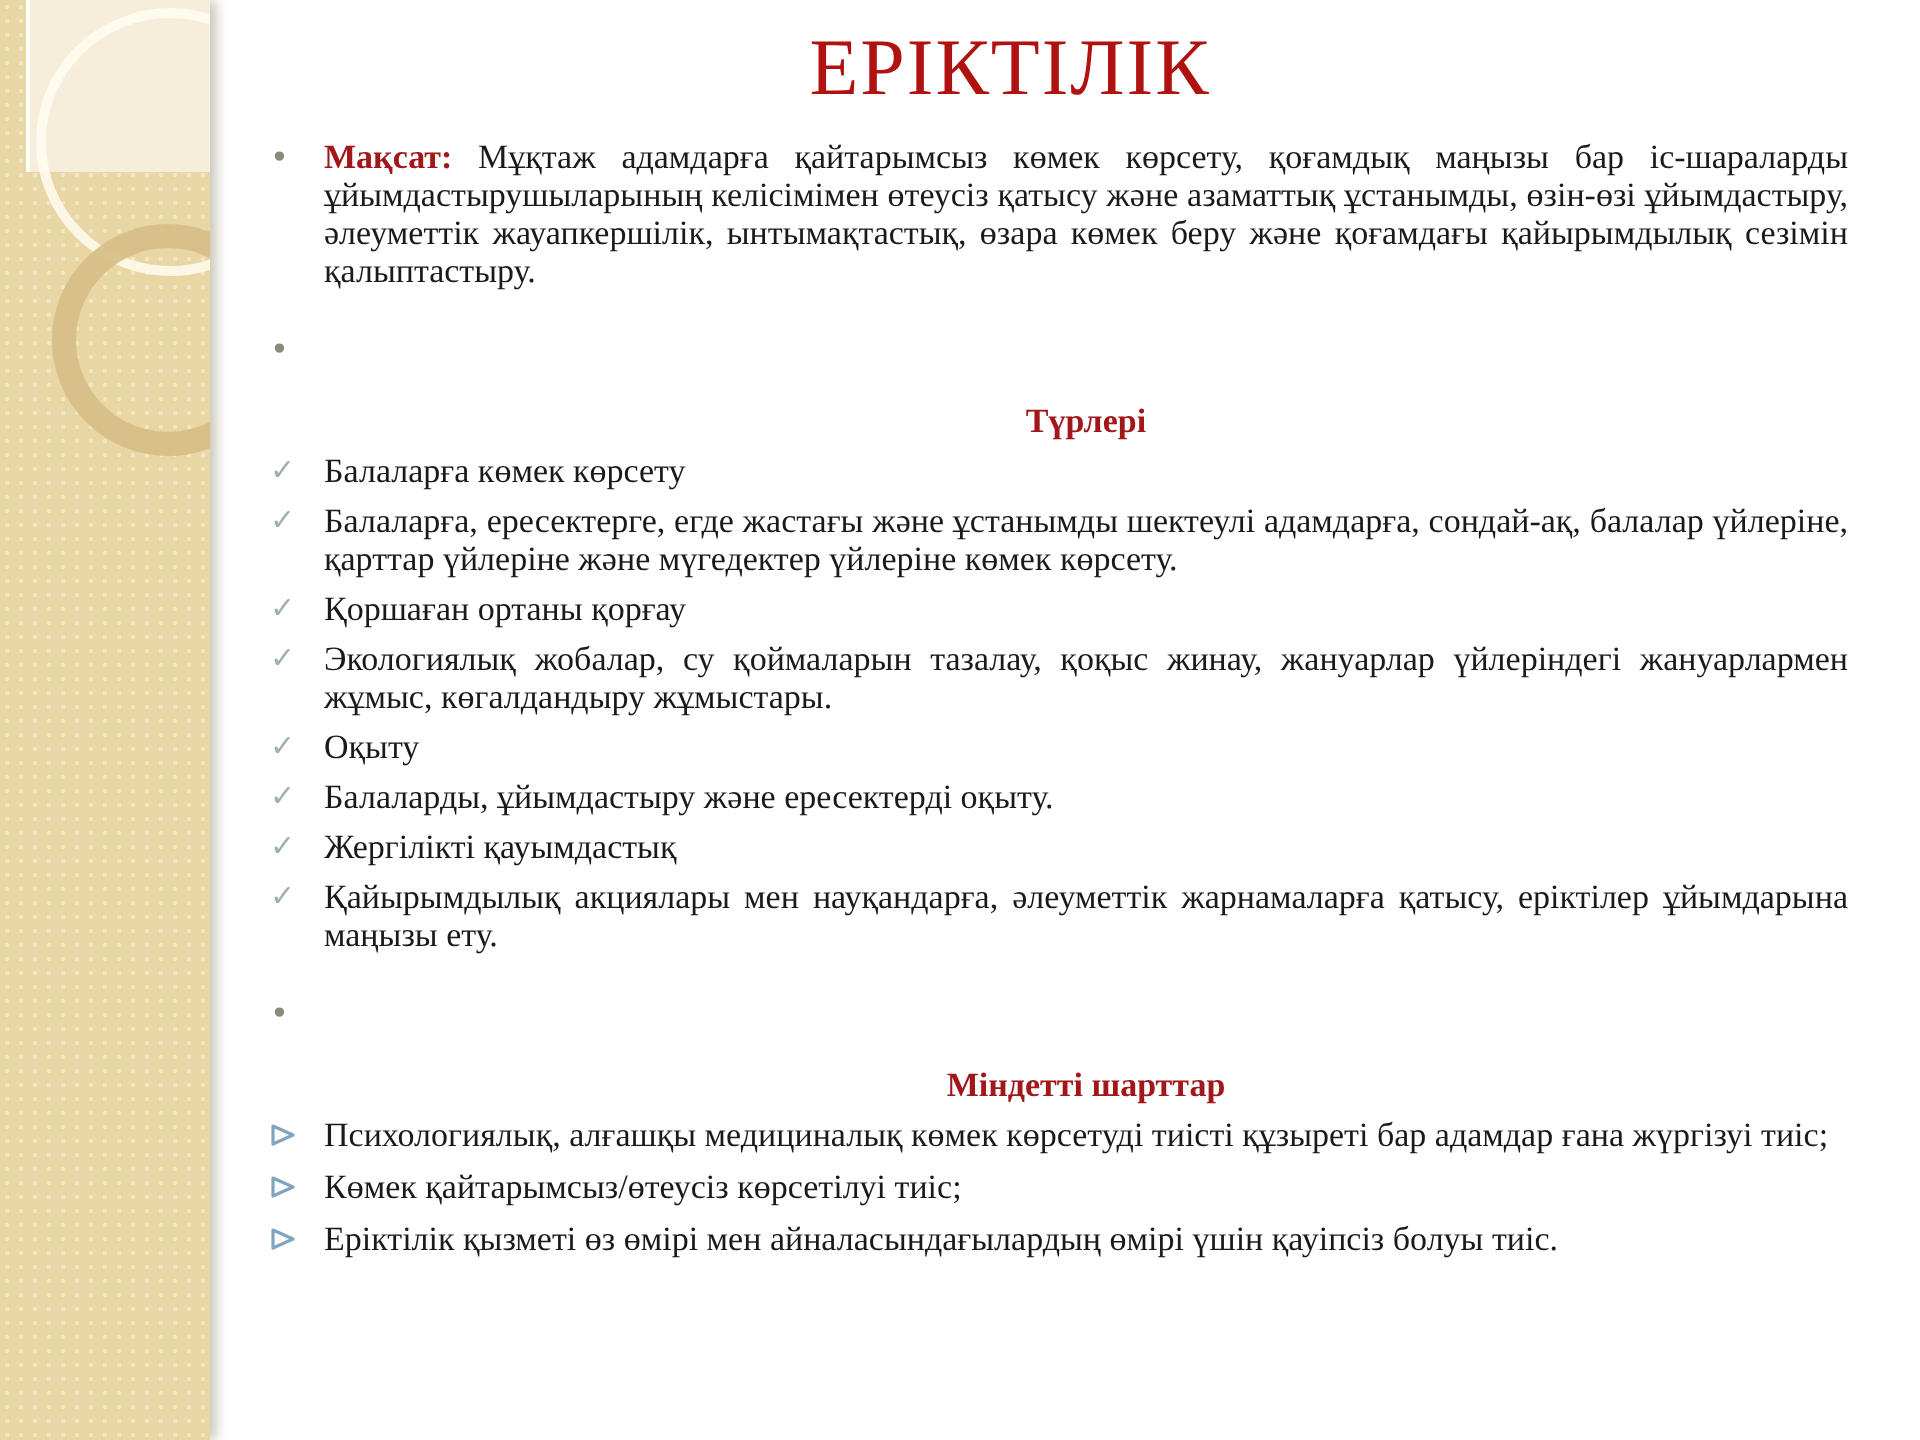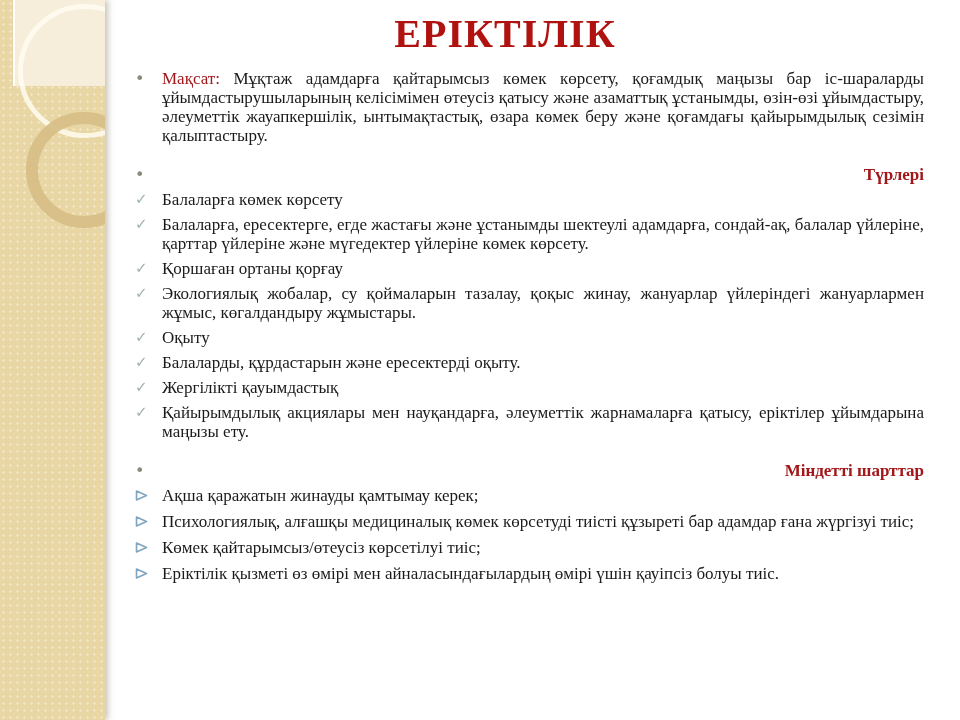--- a/index.html
+++ b/index.html
@@ -42,21 +42,21 @@
     border: 12px solid rgba(214, 190, 133, 0.92);
   }
   
   .content {
     position: absolute; left: 105px; top: 0; right: 0; bottom: 0;
   }
   .title {
     margin: 10px 0 0 -55px;
     text-align: center;
     font-size: 40px;
-    font-weight: bold;
+    font-weight: normal;
     color: #B01210;
     letter-spacing: 1px;
   }
   .list { margin: 12px 36px 0 30px; }
   .item {
     display: flex;
     margin-bottom: 6px;
     font-size: 17px;
     line-height: 19px;
     color: #1A1A1A;
@@ -65,29 +65,30 @@
   .item .marker { flex: 0 0 27px; }
   .item .text { flex: 1; text-align: justify; }
   .bullet .marker, .bullet-header .marker {
     color: #8D8A7B;
     font-size: 16px;
     font-family: "DejaVu Sans", sans-serif;
   }
   .bullet-header .text {
     color: #A21719;
     font-weight: bold;
-    text-align: right;
+    text-align: center;
+    margin-top: 36px;
   }
   .check .marker {
     color: #9EB2AD;
     font-size: 15px;
     font-family: "DejaVu Sans", sans-serif;
   }
   .arrow .marker svg { margin-top: 3px; }
-  .lead { color: #A21719; font-weight: normal; }
+  .lead { color: #A21719; font-weight: bold; }
 </style>
 </head>
 <body>
 
 <div class="slide">
   <div class="strip">
     <div class="light-square"></div>
     <div class="ring ring-top"></div>
     <div class="ring ring-bottom"></div>
   </div>
@@ -117,39 +118,33 @@
         <div class="item check">
           <span class="marker">✓</span>
           <span class="text">Экологиялық жобалар, су қоймаларын тазалау, қоқыс жинау, жануарлар үйлеріндегі жануарлармен жұмыс, көгалдандыру жұмыстары.</span>
         </div>
         <div class="item check">
           <span class="marker">✓</span>
           <span class="text">Оқыту</span>
         </div>
         <div class="item check">
           <span class="marker">✓</span>
-          <span class="text">Балаларды, құрдастарын және ересектерді оқыту.</span>
+          <span class="text">Балаларды, ұйымдастыру және ересектерді оқыту.</span>
         </div>
         <div class="item check">
           <span class="marker">✓</span>
           <span class="text">Жергілікті қауымдастық</span>
         </div>
         <div class="item check">
           <span class="marker">✓</span>
           <span class="text">Қайырымдылық акциялары мен науқандарға, әлеуметтік жарнамаларға қатысу, еріктілер ұйымдарына маңызы ету.</span>
         </div>
         <div class="item bullet-header gap">
           <span class="marker">•</span>
           <span class="text">Міндетті шарттар</span>
-        </div>
-        <div class="item arrow">
-          <span class="marker"><svg width="13" height="13" viewBox="0 0 13 13">
-              <path d="M1.5 2 L11.5 6.5 L1.5 11 Z" fill="#FDFDFD" stroke="#7FA5C0" stroke-width="1.6" stroke-linejoin="round"></path>
-            </svg></span>
-          <span class="text">Ақша қаражатын жинауды қамтымау керек;</span>
         </div>
         <div class="item arrow">
           <span class="marker"><svg width="13" height="13" viewBox="0 0 13 13">
               <path d="M1.5 2 L11.5 6.5 L1.5 11 Z" fill="#FDFDFD" stroke="#7FA5C0" stroke-width="1.6" stroke-linejoin="round"></path>
             </svg></span>
           <span class="text">Психологиялық, алғашқы медициналық көмек көрсетуді тиісті құзыреті бар адамдар ғана жүргізуі тиіс;</span>
         </div>
         <div class="item arrow">
           <span class="marker"><svg width="13" height="13" viewBox="0 0 13 13">
               <path d="M1.5 2 L11.5 6.5 L1.5 11 Z" fill="#FDFDFD" stroke="#7FA5C0" stroke-width="1.6" stroke-linejoin="round"></path>

